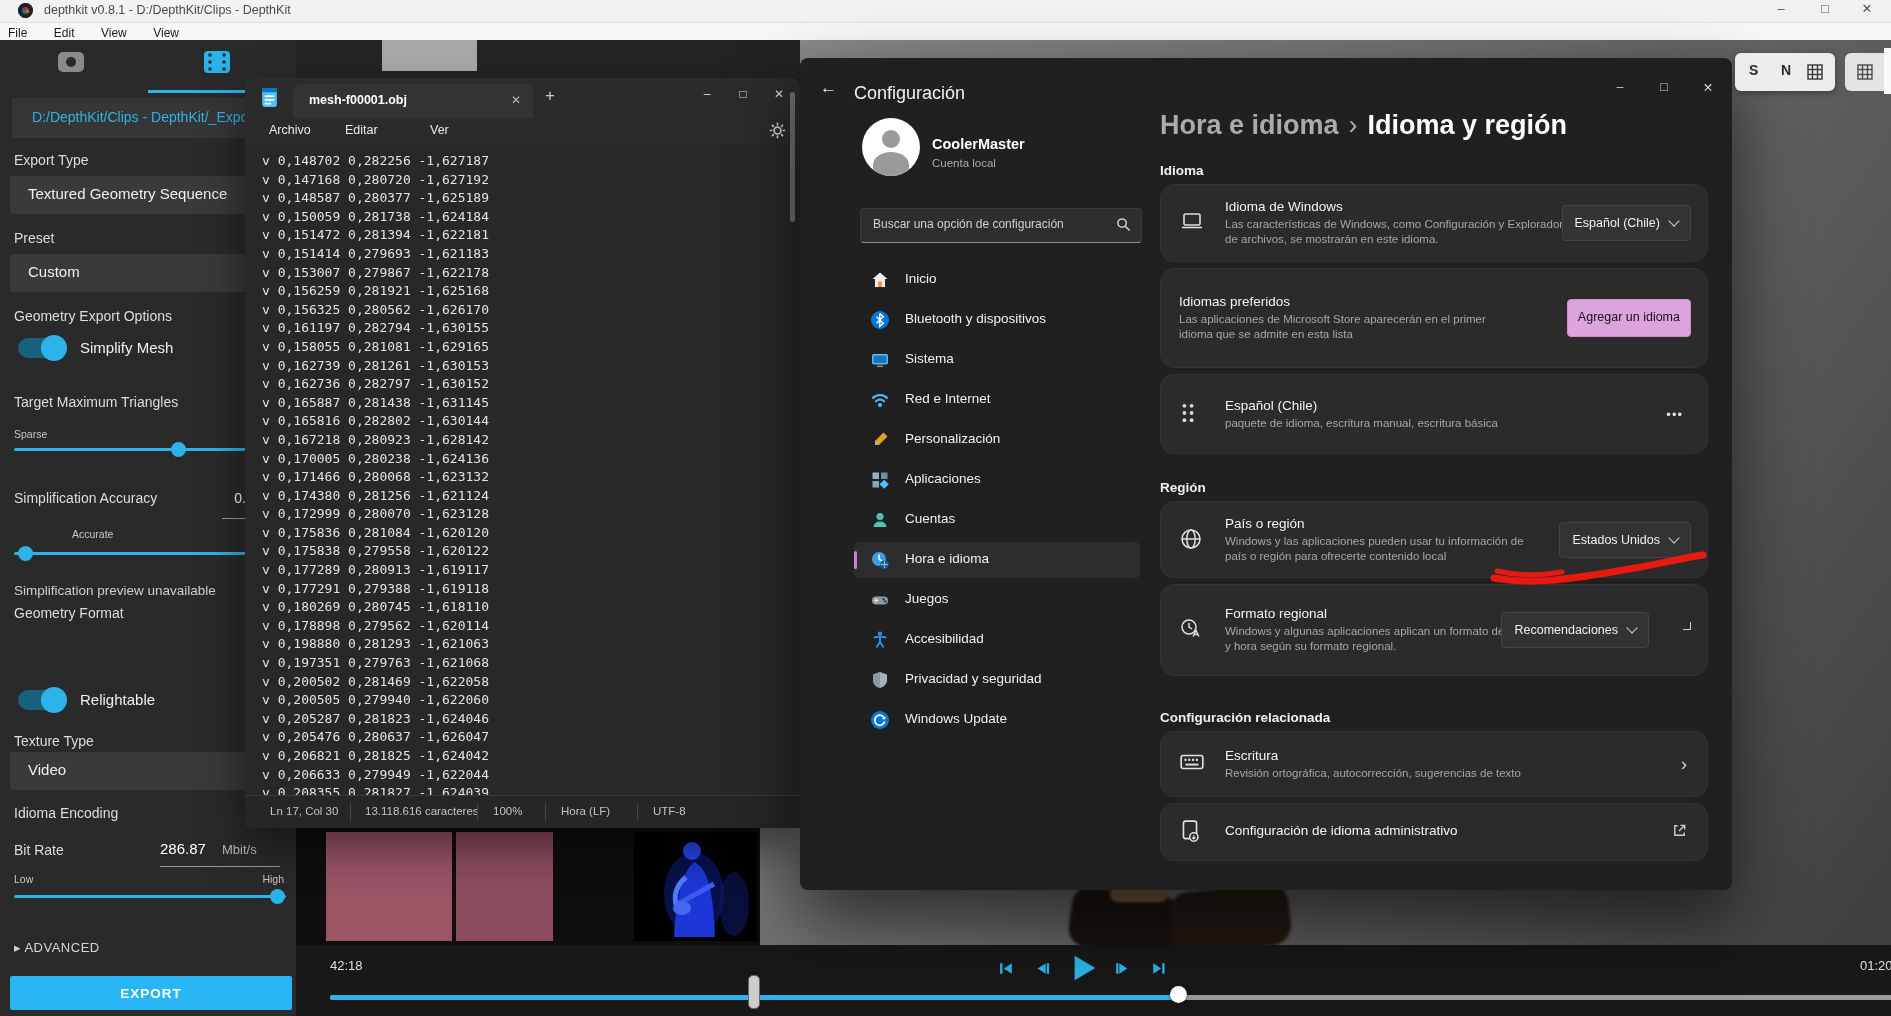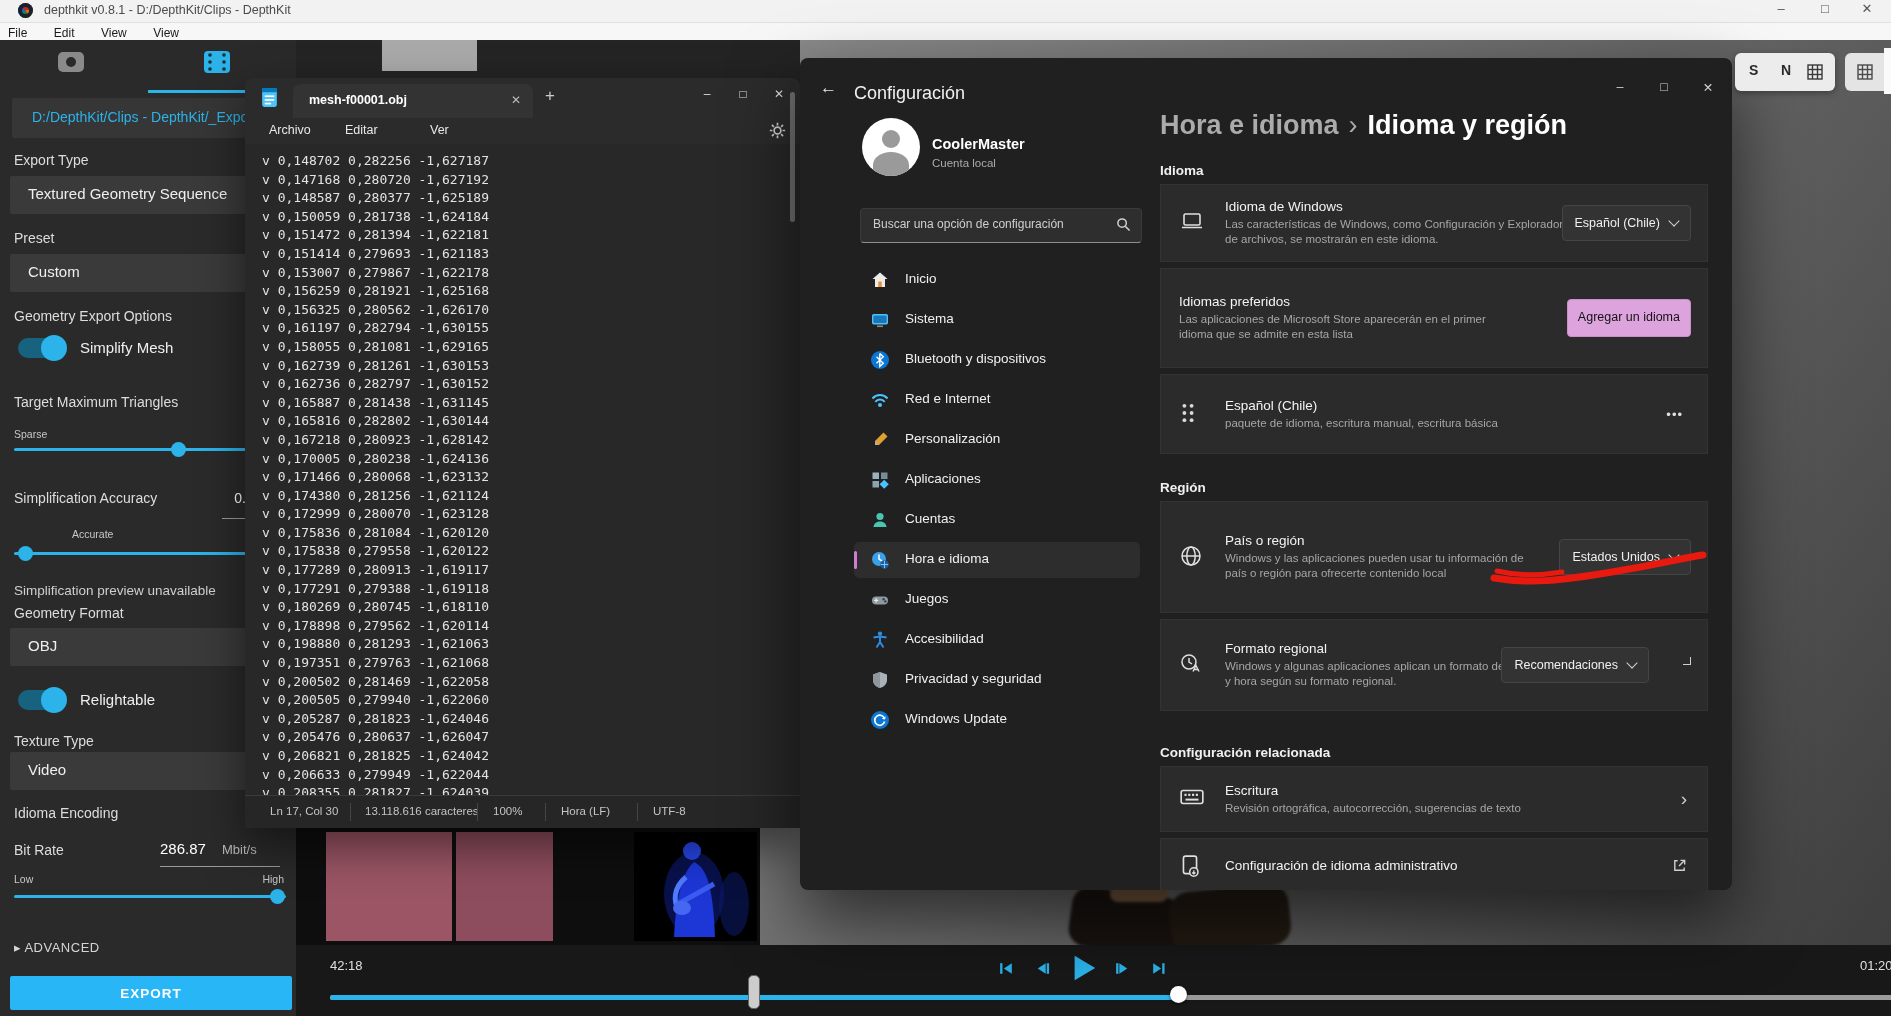--- a/index.html
+++ b/index.html
@@ -99,21 +99,21 @@
   .nav-item .nicon{position:absolute;left:16px;top:8px;width:20px;height:20px;}
   .nav-item .nlabel{position:absolute;left:51px;top:9px;font-size:13.5px;color:#f0f0f0;white-space:nowrap;}
   .content{position:absolute;left:360px;top: 0;width:548px;height:832px;}
   .bc{margin-top:52px;font-size:27px;}
   .bc .bc-parent{color:#ababab;font-weight:600;}
   .bc .bc-sep{color:#ababab;margin:0 10px;}
   .bc .bc-cur{color:#fff;font-weight:600;}
   .sec-header{margin:22px 0 6px 0;font-size:13.5px;font-weight:bold;color:#f0f0f0;}
   .sec-header.mt{margin-top:26px;}
   .sec-header.mt2{margin-top:34px;}
-  .card{position:relative;width:548px;background:#2b2b2b;border:1px solid #333;border-radius:0;box-sizing:border-box;margin-bottom:6px;}
+  .card{position:relative;width:548px;background:#2b2b2b;border:1px solid #333;border-radius:14px;box-sizing:border-box;margin-bottom:6px;}
   .card .cicon{position:absolute;left:18px;top:50%;transform:translateY(-50%);width:26px;height:26px;color:#e0e0e0;}
   .card .ctext{position:absolute;left:64px;top:50%;transform:translateY(-50%);width:340px;}
   .card .ctext.narrow{width:316px;}
   .card .ctitle{font-size:13.5px;color:#f3f3f3;margin-bottom:3px;}
   .card .cdesc{font-size:11.5px;line-height:15px;color:#a6a6a6;}
   .dropdown{position:absolute;right:16px;top:50%;transform:translateY(-50%);height:34px;background:#333;border:1px solid #454545;
     border-radius:4px;display:flex;align-items:center;padding:0 12px;gap:10px;}
   .dropdown .dval{font-size:12.5px;color:#f0f0f0;white-space:nowrap;}
   .chev{width:7px;height:7px;border-right:1.6px solid #cfcfcf;border-bottom:1.6px solid #cfcfcf;transform:rotate(45deg);margin-top:-4px;}
   .accent-btn{position:absolute;right:16px;top:50%;transform:translateY(-50%);height:36px;background:#dda3dd;border:1px solid #c98fc9;
@@ -264,23 +264,20 @@
     <div class="flabel" style="left:auto;right:50px;top:450px;color:#fff;">0.</div>
     <div class="val-line" style="left:222px;top:478px;width:64px;"></div>
     <div class="slabel" style="left:28px;top:488px;margin-left:44px;">Accurate</div>
     <div class="slabel" style="right:10px;top:488px;">Sloppy</div>
     <div class="slider" style="top:512px;">
         <div class="thumb" style="left:4px;"></div>
       </div>
 
     <div class="flabel" style="top:543px;font-size:13.5px;color:#cfcfcf;">Simplification preview unavailable</div>
     <div class="flabel" style="top:565px;">Geometry Format</div>
-    <div class="dk-box" style="top:588px;">
-        <span>OBJ</span>
-      </div>
 
     <div class="toggle" style="left:18px;top:650px;">
         <div class="knob"></div>
       </div>
     <div class="tog-label" style="top:651px;">Relightable</div>
 
     <div class="flabel" style="top:693px;">Texture Type</div>
     <div class="dk-box" style="top:712px;">
         <span>Video</span>
       </div>
@@ -412,32 +409,32 @@
     <div class="nav" id="nav-list">
         <div class="nav-item">
           <span class="nicon"><svg width="20" height="20" viewBox="0 0 20 20">
               <path d="M10,2.5 L17.5,9 L15,9 L15,17 L5,17 L5,9 L2.5,9 Z" fill="#ececec"></path>
               <rect x="8.3" y="11.5" width="3.4" height="5.5" fill="#e8912d"></rect>
             </svg></span>
           <span class="nlabel">Inicio</span>
         </div>
         <div class="nav-item">
           <span class="nicon"><svg width="20" height="20" viewBox="0 0 20 20">
+              <circle cx="10" cy="10" r="9" fill="#0a77d5"></circle>
+              <path d="M9.8,3.5 L9.8,16.5 L13.3,13.2 L6.5,6.8 M9.8,3.5 L13.3,6.8 L6.5,13.2" stroke="#fff" stroke-width="1.4" fill="none"></path>
+            </svg></span>
+          <span class="nlabel">Bluetooth y dispositivos</span>
+        </div>
+        <div class="nav-item">
+          <span class="nicon"><svg width="20" height="20" viewBox="0 0 20 20">
               <rect x="2" y="4" width="16" height="10.5" rx="1.8" fill="#4cc2ff"></rect>
               <rect x="3.4" y="5.4" width="13.2" height="7.7" rx="1" fill="#1c77b8"></rect>
               <rect x="7" y="15.5" width="6" height="1.6" fill="#8a8a8a"></rect>
             </svg></span>
           <span class="nlabel">Sistema</span>
-        </div>
-        <div class="nav-item">
-          <span class="nicon"><svg width="20" height="20" viewBox="0 0 20 20">
-              <circle cx="10" cy="10" r="9" fill="#0a77d5"></circle>
-              <path d="M9.8,3.5 L9.8,16.5 L13.3,13.2 L6.5,6.8 M9.8,3.5 L13.3,6.8 L6.5,13.2" stroke="#fff" stroke-width="1.4" fill="none"></path>
-            </svg></span>
-          <span class="nlabel">Bluetooth y dispositivos</span>
         </div>
         <div class="nav-item">
           <span class="nicon"><svg width="20" height="20" viewBox="0 0 20 20">
               <path d="M2.5,8.5 A10,10 0 0 1 17.5,8.5" stroke="#4cc2ff" stroke-width="2" fill="none"></path>
               <path d="M5.3,11.8 A6,6 0 0 1 14.7,11.8" stroke="#4cc2ff" stroke-width="2" fill="none"></path>
               <circle cx="10" cy="15" r="2" fill="#4cc2ff"></circle>
             </svg></span>
           <span class="nlabel">Red e Internet</span>
         </div>
         <div class="nav-item">
@@ -545,21 +542,21 @@
                   <circle cx="10" cy="16" r="1.6"></circle>
                 </g>
               </svg></span>
             <div class="ctext">
               <div class="ctitle">Español (Chile)</div>
               <div class="cdesc">paquete de idioma, escritura manual, escritura básica</div>
             </div>
             <span class="more-dots">•••</span>
           </div>
           <div class="sec-header mt">Región</div>
-          <div class="card" style="height: 112px;">
+          <div class="card" style="height: 77px;">
             <span class="cicon"><svg width="24" height="24" viewBox="0 0 24 24">
                 <circle cx="12" cy="12" r="9" fill="none" stroke="#e0e0e0" stroke-width="1.5"></circle>
                 <ellipse cx="12" cy="12" rx="4.2" ry="9" fill="none" stroke="#e0e0e0" stroke-width="1.5"></ellipse>
                 <path d="M3,12 H21" stroke="#e0e0e0" stroke-width="1.5"></path>
               </svg></span>
             <div class="ctext narrow">
               <div class="ctitle">País o región</div>
               <div class="cdesc">Windows y las aplicaciones pueden usar tu información de país o región para ofrecerte contenido local</div>
             </div>
             <div class="dropdown">

